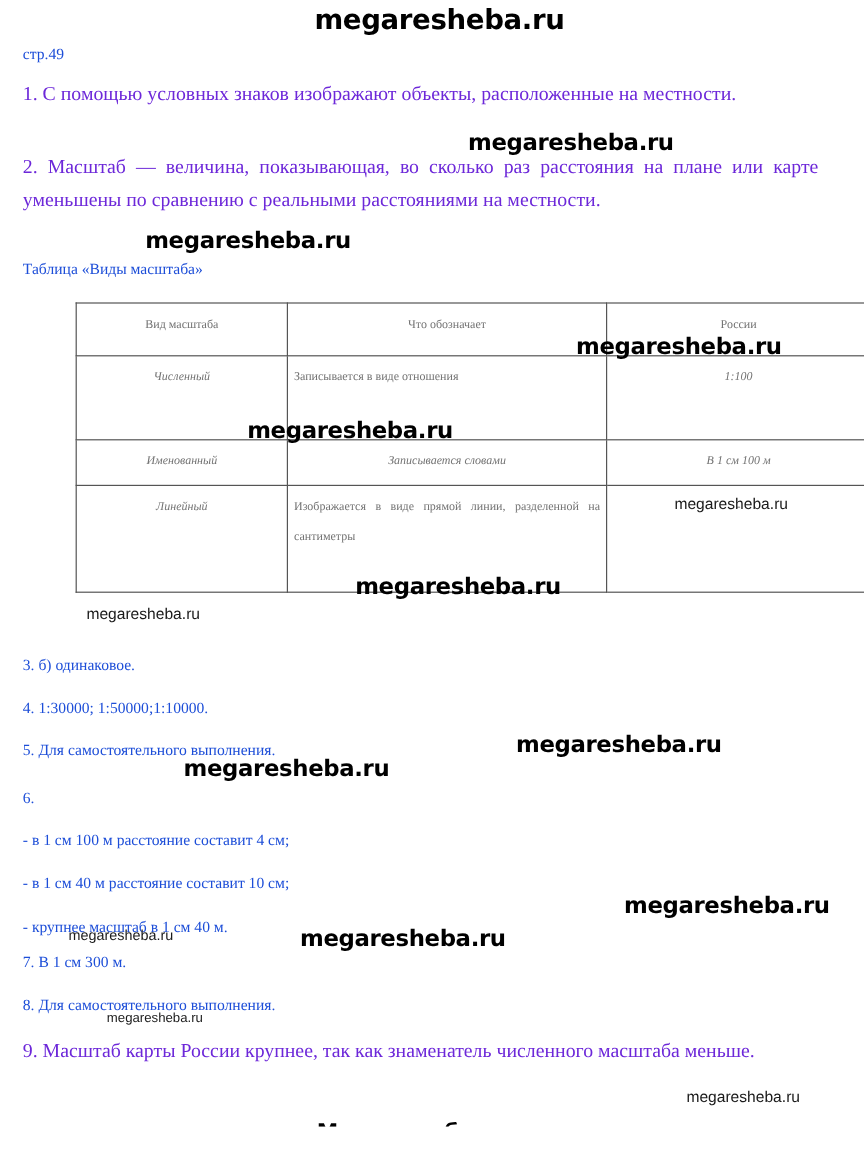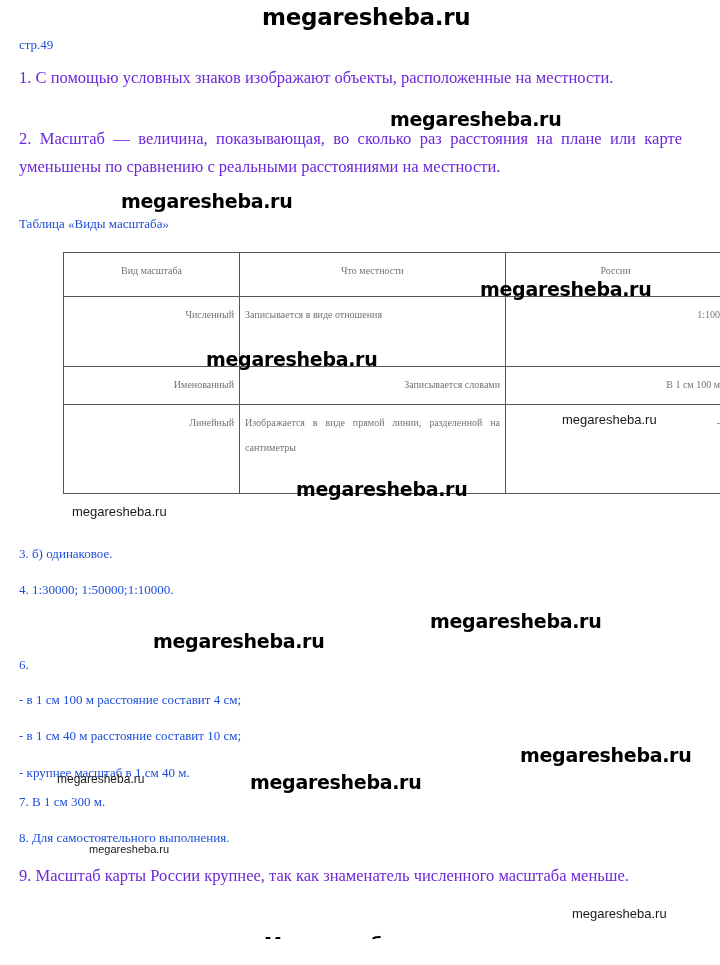--- a/index.html
+++ b/index.html
@@ -63,21 +63,21 @@
     margin-left: 44px;
   }
   .tbl td {
     border: 1px solid #555555;
     vertical-align: top;
     padding: 5px 5px 4px 5px;
     line-height: 25px;
   }
   .tbl td.c { text-align: center; }
   .tbl td.j { text-align: justify; text-justify: inter-word; }
-  .tbl td.l { text-align: right; }
+  .tbl td.l { text-align: center; font-style: italic; }
 
   
   .footer-logo {
     position: absolute;
     font-family: "DejaVu Sans", "Liberation Sans", sans-serif;
     font-weight: bold;
     font-size: 18px;
     color: #000000;
     white-space: nowrap;
     letter-spacing: -0.2px;
@@ -100,21 +100,21 @@
 
   <table class="tbl" style="left:19px; top:252px; width:662px;">
     <colgroup>
       <col style="width:176px;">
       <col style="width:266px;">
       <col style="width:220px;">
     </colgroup>
     <tbody>
       <tr>
         <td class="c" style="height:34px;">Вид масштаба</td>
-        <td class="c">Что местности</td>
+        <td class="c">Что обозначает</td>
         <td class="c">России</td>
       </tr>
       <tr>
         <td class="l" style="height:60px;">Численный</td>
         <td class="j">Записывается в виде отношения</td>
         <td class="l">1:100</td>
       </tr>
       <tr>
         <td class="l" style="height:28px;">Именованный</td>
         <td class="l">Записывается словами</td>
@@ -125,20 +125,21 @@
         <td class="j">Изображается в виде прямой линии, разделенной на сантиметры</td>
         <td class="l">-</td>
       </tr>
     </tbody>
   </table>
 
   <div class="line" style="left:19px; top:542px;">3. б) одинаковое.</div>
 
   <div class="line" style="left:19px; top:578px;">4. 1:30000; 1:50000;1:10000.</div>
 
+  <div class="line" style="left:19px; top:613px;">5. Для самостоятельного выполнения.</div>
 
   <div class="line" style="left:19px; top:653px;">6.</div>
 
   <div class="line" style="left:19px; top:688px;">- в 1 см 100 м расстояние составит 4 см;</div>
 
   <div class="line" style="left:19px; top:724px;">- в 1 см 40 м расстояние составит 10 см;</div>
 
   <div class="line" style="left:19px; top:761px;">- крупнее масштаб в 1 см 40 м.</div>
 
   <div class="line" style="left:19px; top:790px;">7. В 1 см 300 м.</div>

